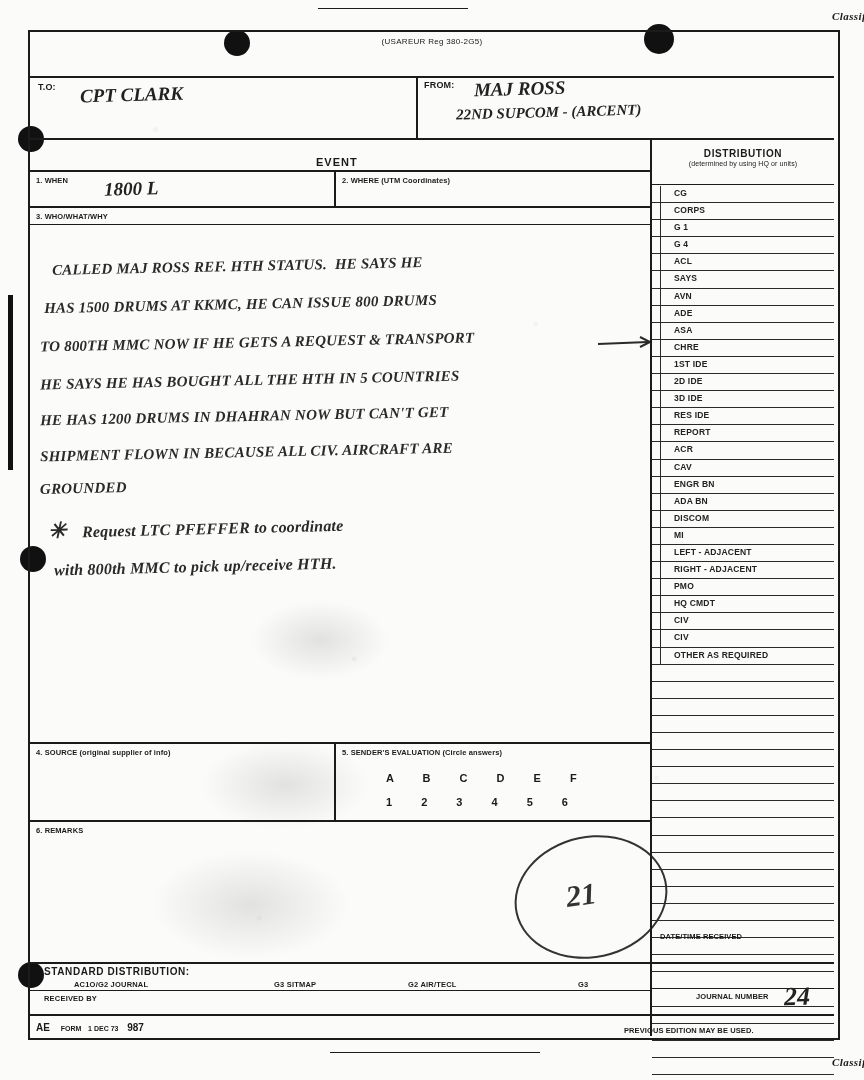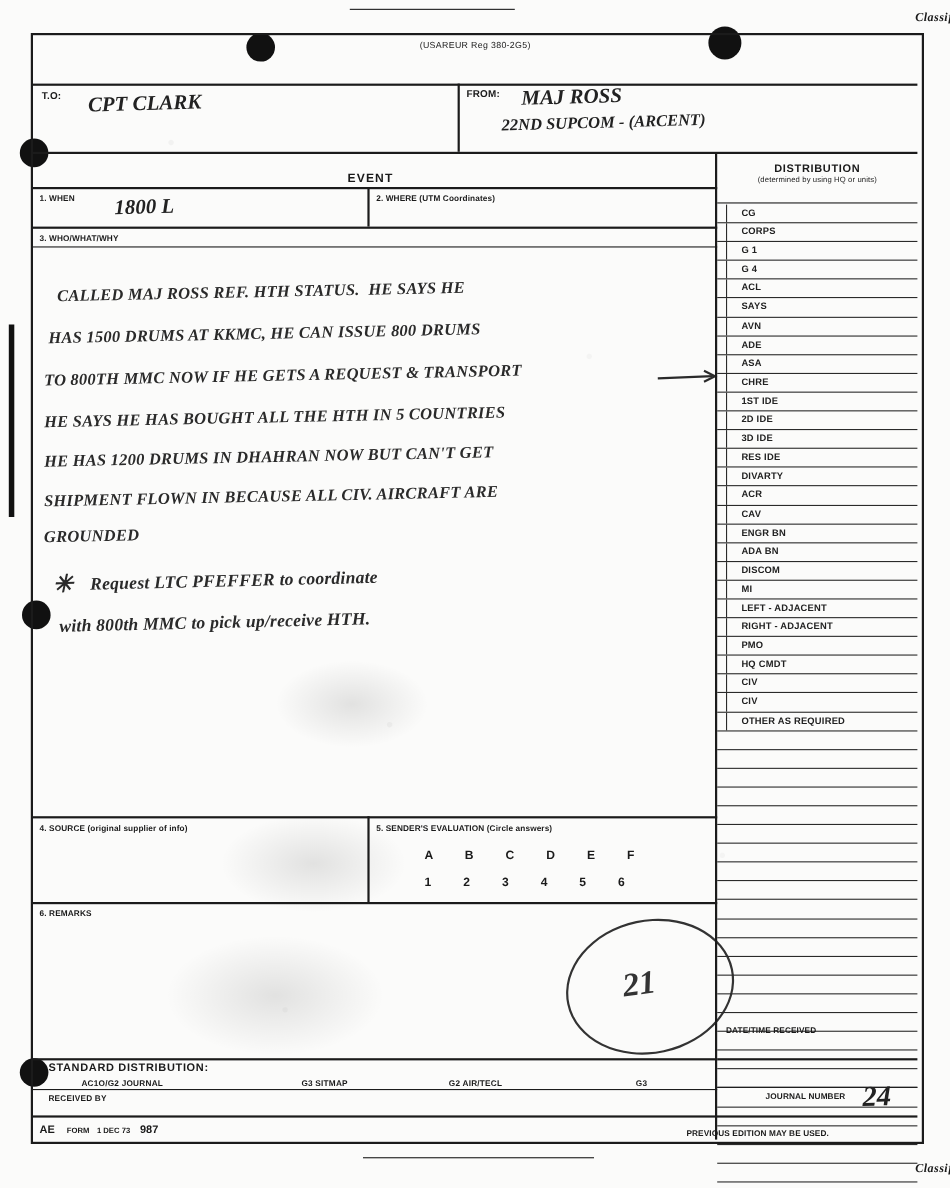--- a/index.html
+++ b/index.html
@@ -243,21 +243,21 @@
       <div class="dist-row">
         <div class="dist-tick"></div>
         <span>3D IDE</span>
       </div>
       <div class="dist-row">
         <div class="dist-tick"></div>
         <span>RES IDE</span>
       </div>
       <div class="dist-row">
         <div class="dist-tick"></div>
-        <span>DIVARTY</span>
+        <span>REPORT</span>
       </div>
       <div class="dist-row">
         <div class="dist-tick"></div>
         <span>ACR</span>
       </div>
       <div class="dist-row">
         <div class="dist-tick"></div>
         <span>CAV</span>
       </div>
       <div class="dist-row">

